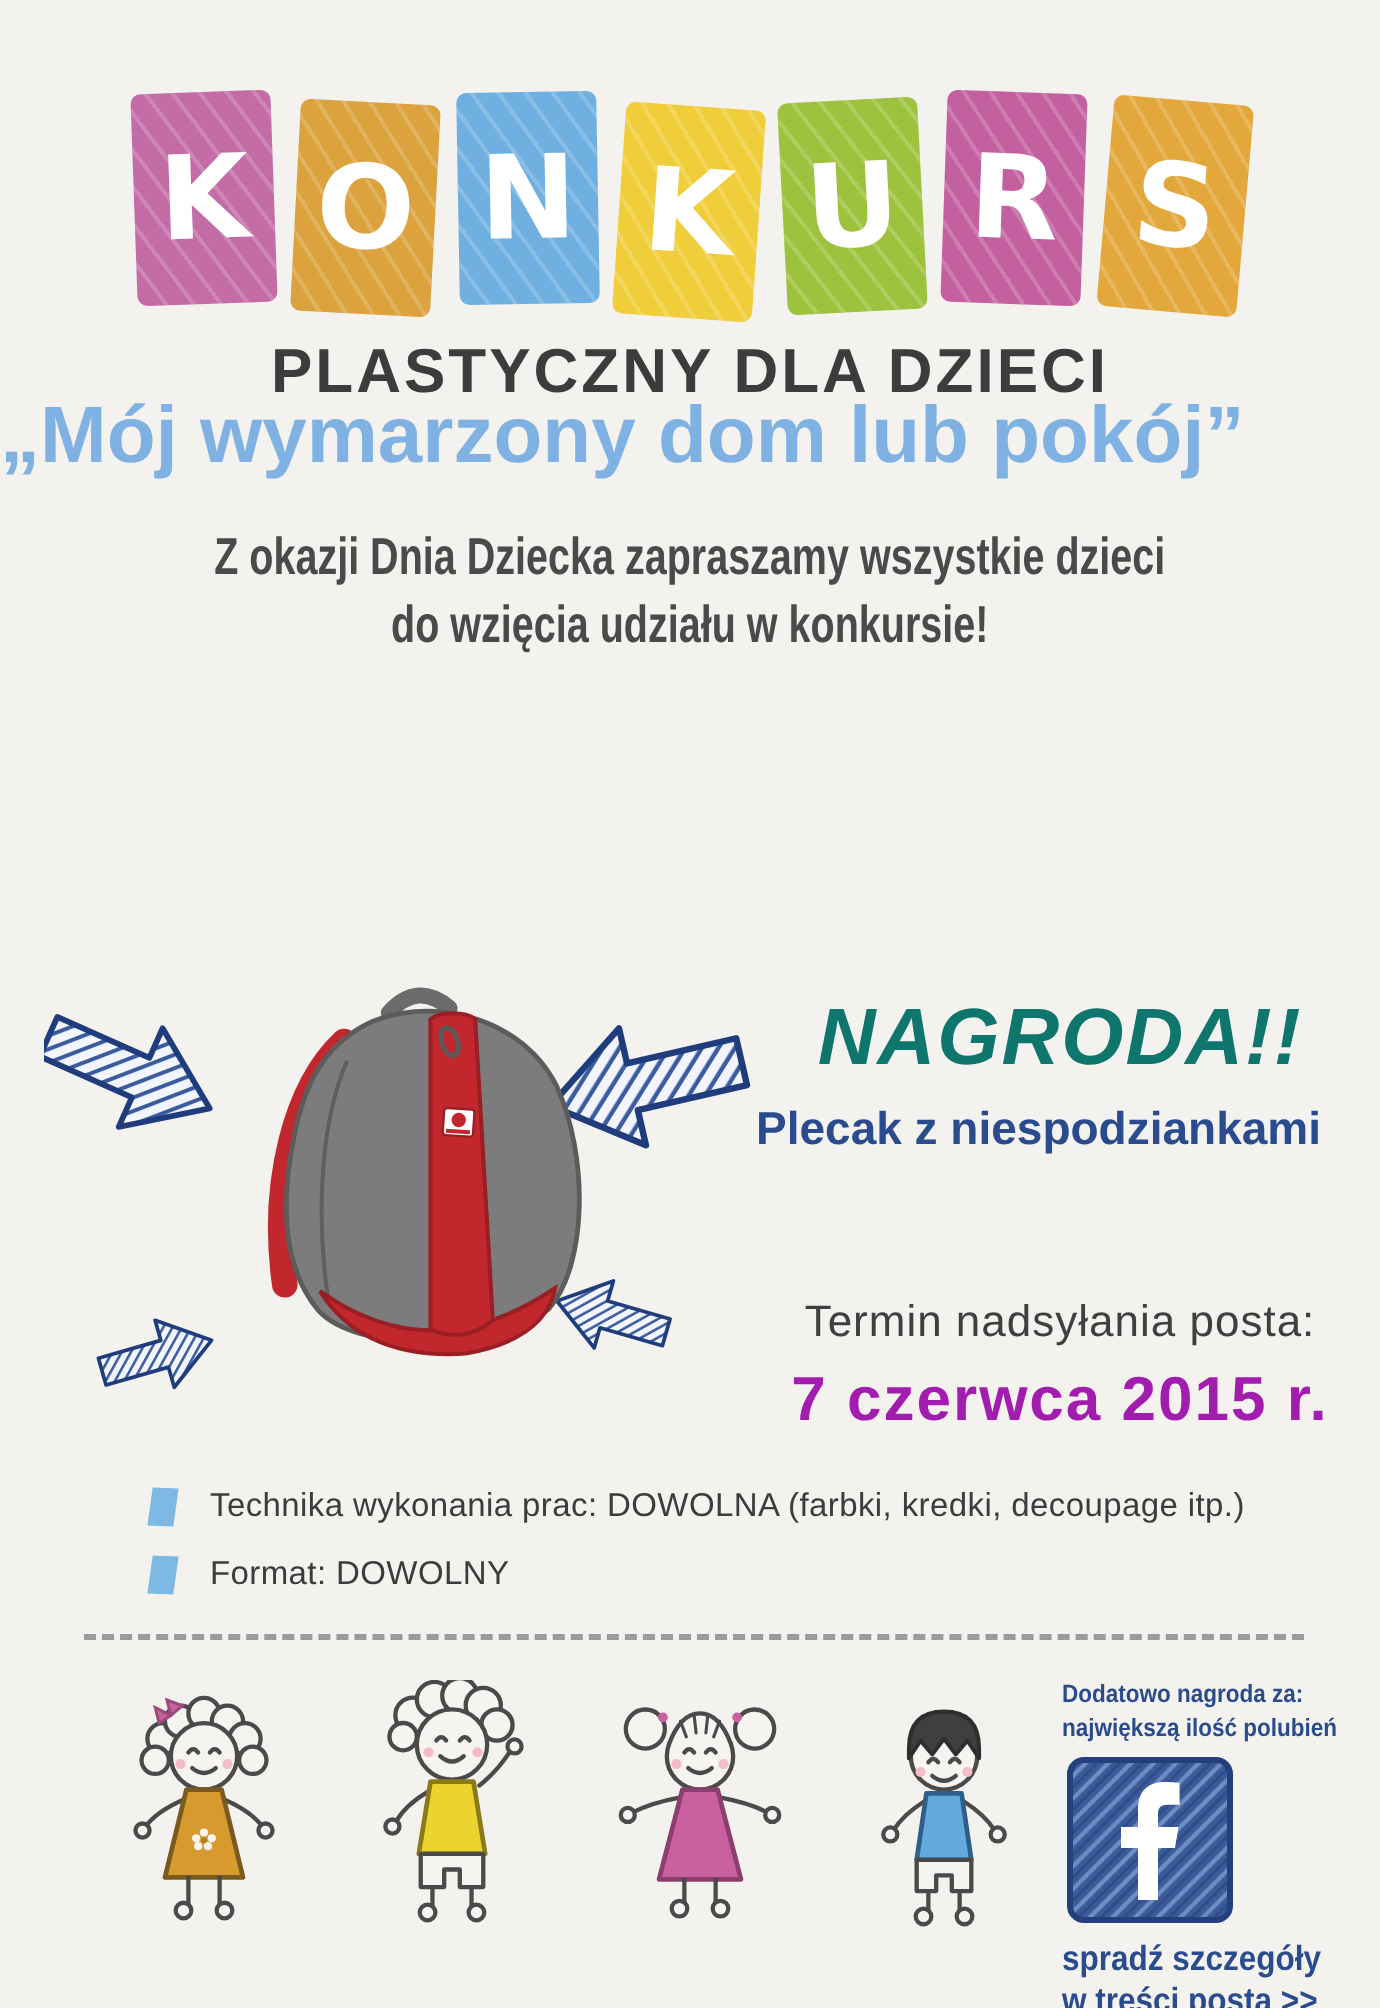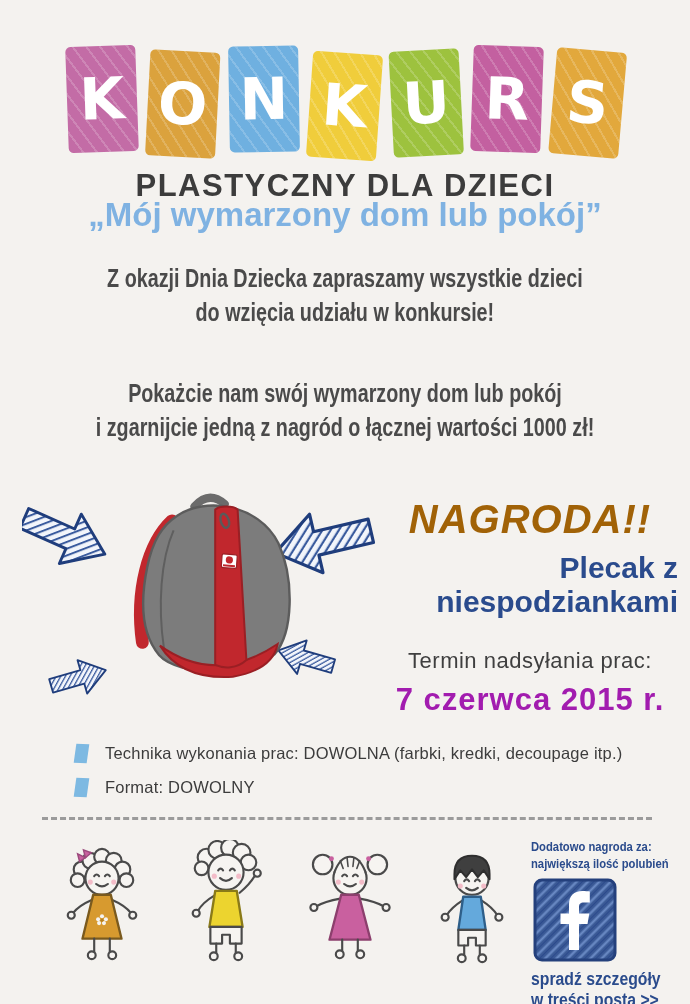--- a/index.html
+++ b/index.html
@@ -17,35 +17,35 @@
   .tile:nth-child(1){transform:rotate(-2deg);}
   .tile:nth-child(2){transform:rotate(3deg) translateY(5px);}
   .tile:nth-child(3){transform:rotate(-1deg);}
   .tile:nth-child(4){transform:rotate(4deg) translateY(7px);}
   .tile:nth-child(5){transform:rotate(-3deg) translateY(4px);}
   .tile:nth-child(6){transform:rotate(2deg);}
   .tile:nth-child(7){transform:rotate(5deg) translateY(4px);}
 
   .subtitle{position:absolute;top:168px;width:100%;text-align:center;
     font-size:31px;font-weight:bold;letter-spacing:1.5px;color:#3c3c3c;}
-  .quote{position:absolute;top:196px;width:100%;text-align:center;
-    font-size:33px;font-weight:bold;color:#7fb2e2;}
+  .quote{position:absolute;top:196px;width:100%;text-align:left;
+    font-size:40px;font-weight:bold;color:#7fb2e2;}
 
   .para{position:absolute;width:100%;text-align:center;color:#4a4a4a;
     font-weight:bold;font-size:26px;line-height:1.3;}
   .squeeze{display:inline-block;transform:scaleX(0.76);transform-origin:50% 50%;}
   .para1{top:262px;}
   .para2{top:377px;}
 
   
   .pack{position:absolute;left:22px;top:484px;}
   .nagroda{position:absolute;top:497px;left:390px;width:280px;text-align:center;
-    color:#a16207;font-size:40px;font-weight:bold;font-style:italic;letter-spacing:1px;}
-  .plecak{position:absolute;top:551px;left:378px;width:300px;text-align:right;
-    color:#2a4b8d;font-size:30px;font-weight:bold;}
+    color:#0f766e;font-size:40px;font-weight:bold;font-style:italic;letter-spacing:1px;}
+  .plecak{position:absolute;top:551px;left:378px;width:300px;text-align:left;
+    color:#2a4b8d;font-size:23px;font-weight:bold;}
   .termin{position:absolute;top:648px;left:385px;width:290px;text-align:center;
     color:#3f3f3f;font-size:22px;letter-spacing:0.5px;}
   .date{position:absolute;top:682px;left:385px;width:290px;text-align:center;
     color:#a21caf;font-size:31px;font-weight:bold;letter-spacing:1px;}
 
   
   .details{position:absolute;top:744px;left:63px;right:30px;}
   .detail-row{display:flex;align-items:center;gap:17px;margin-bottom:15px;
     font-size:16.5px;color:#3c3c3c;letter-spacing:0.2px;padding-left:12px;}
   .bullet{width:13px;height:19px;background:#7db9e2;transform:skewX(-6deg) rotate(2deg);flex:0 0 auto;}
@@ -95,26 +95,20 @@
   <div class="subtitle">PLASTYCZNY DLA DZIECI</div>
   <div class="quote">„Mój wymarzony dom lub pokój”</div>
 
   <div class="para para1">
     <div class="squeeze">
       <div>Z okazji Dnia Dziecka zapraszamy wszystkie dzieci</div>
       <div>do wzięcia udziału w konkursie!</div>
     </div>
   </div>
 
-  <div class="para para2">
-    <div class="squeeze">
-      <div>Pokażcie nam swój wymarzony dom lub pokój</div>
-      <div>i zgarnijcie jedną z nagród o łącznej wartości 1000 zł!</div>
-    </div>
-  </div>
 
   <svg class="pack" width="360" height="255" viewBox="0 0 360 255">
     <defs>
       <pattern id="hatch" width="7" height="7" patternUnits="userSpaceOnUse" patternTransform="rotate(45)">
         <rect width="7" height="7" fill="#f2f5fb"></rect>
         <line x1="1" y1="0" x2="1" y2="7" stroke="#3a5b9e" stroke-width="2.4"></line>
       </pattern>
       <path id="barrow" d="M0,20 L56,20 L56,2 L98,32 L56,62 L56,44 L0,44 Z"></path>
     </defs>
     <g stroke="#1f3d7c" stroke-width="3.2" stroke-linejoin="round" fill="url(#hatch)">
@@ -134,21 +128,21 @@
       <g transform="rotate(4 222 98)">
         <rect x="212" y="88" width="19" height="17" rx="2" fill="#ffffff" stroke="#9a1f24" stroke-width="1.5"></rect>
         <circle cx="221.5" cy="95" r="4.5" fill="#c1272d"></circle>
         <rect x="214" y="101" width="15" height="2.5" fill="#c1272d"></rect>
       </g>
     </g>
   </svg>
 
   <div class="nagroda">NAGRODA!!</div>
   <div class="plecak">Plecak z niespodziankami</div>
-  <div class="termin">Termin nadsyłania prac:</div>
+  <div class="termin">Termin nadsyłania posta:</div>
   <div class="date">7 czerwca 2015 r.</div>
 
   <div class="details">
     <div class="detail-row">
       <span class="bullet"></span>
       <span>Technika wykonania prac: DOWOLNA (farbki, kredki, decoupage itp.)</span>
     </div>
     <div class="detail-row">
       <span class="bullet"></span>
       <span>Format: DOWOLNY</span>

